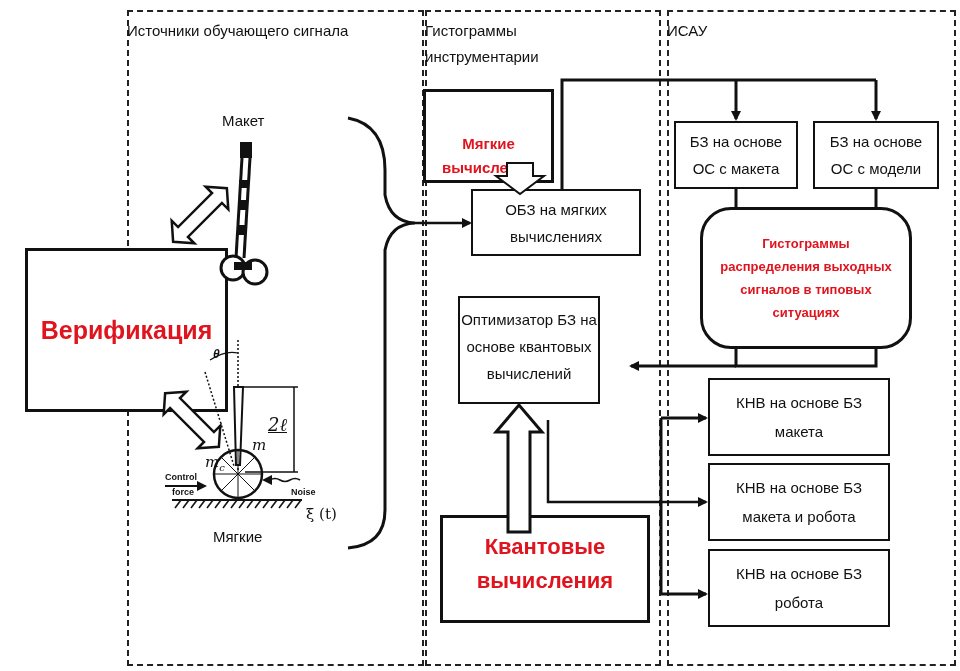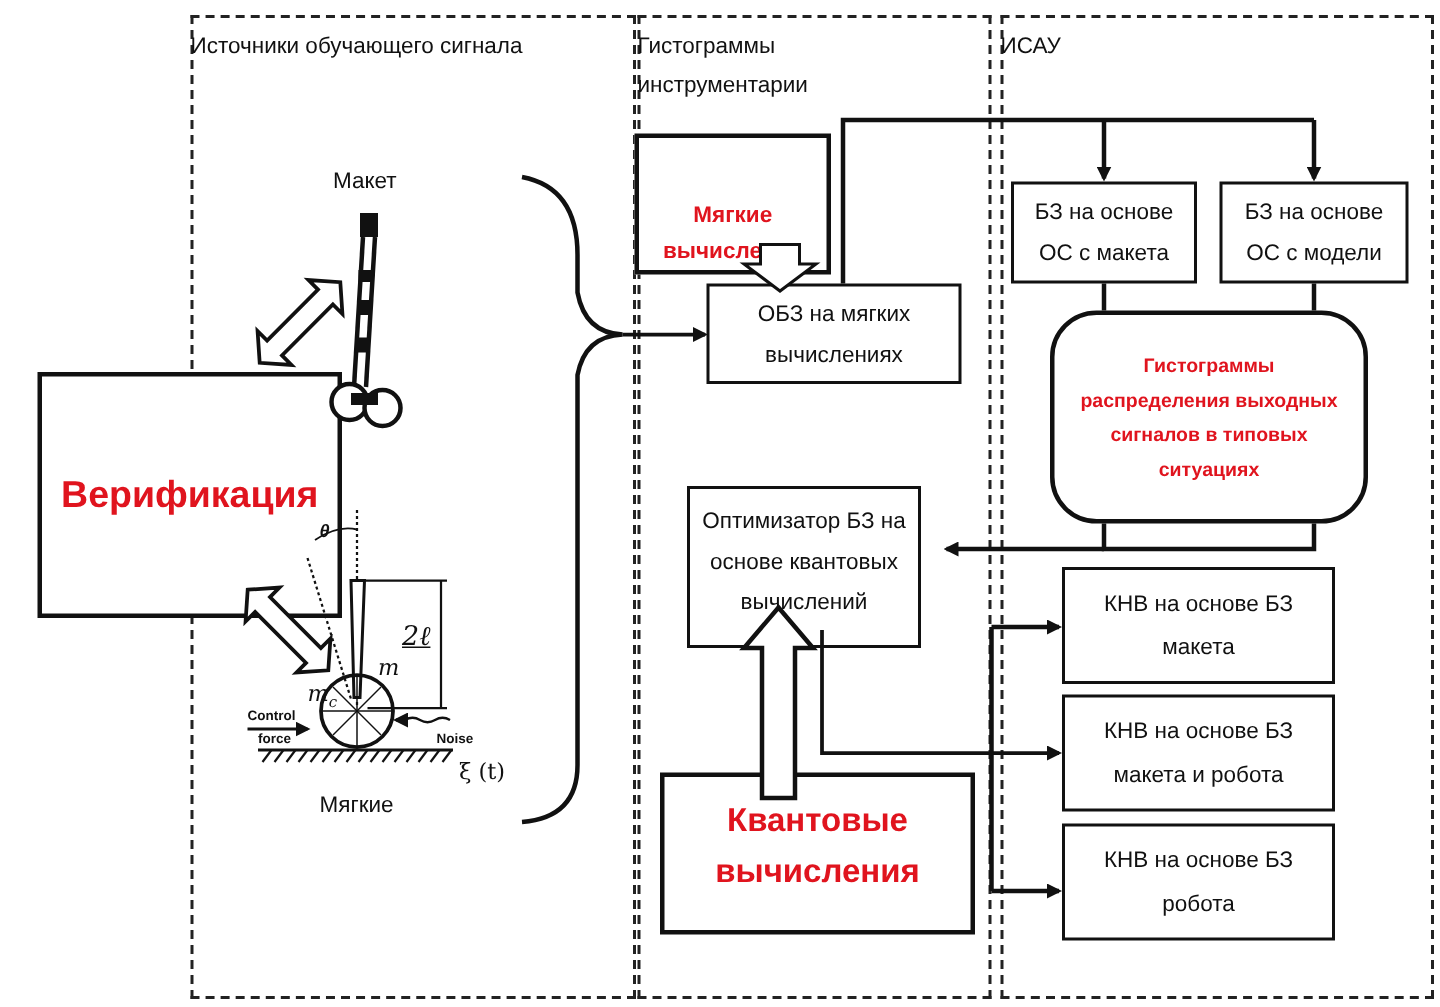--- a/index.html
+++ b/index.html
@@ -46,21 +46,21 @@
 <div class="abs" style="left:306px;top:505px;font-size:15px;font-family:'DejaVu Serif',serif;">ξ (t)</div>
 
 <div class="box thick" style="left:423px;top:89px;width:131px;height:94px;align-items:flex-end;">
   <span class="red txt" style="font-size:15px;line-height:24px;">Мягкие
 вычисления</span>
 </div>
 <div class="box" style="left:471px;top:189px;width:170px;height:67px;">
   <span class="txt">ОБЗ на мягких
 вычислениях</span>
 </div>
-<div class="box" style="left:458px;top:324px;width:156px;height:108px;align-items:flex-start;padding-top:8px;">
+<div class="box" style="left:458px;top:296px;width:142px;height:108px;align-items:flex-start;padding-top:8px;">
   <span class="txt">Оптимизатор БЗ на
 основe квантовых
 вычислений</span>
 </div>
 <div class="box thick" style="left:440px;top:515px;width:210px;height:108px;align-items:center;padding-bottom:10px;">
   <span class="red txt" style="font-size:22px;line-height:34px;">Квантовые
 вычисления</span>
 </div>
 
 <div class="box" style="left:674px;top:121px;width:124px;height:68px;">

